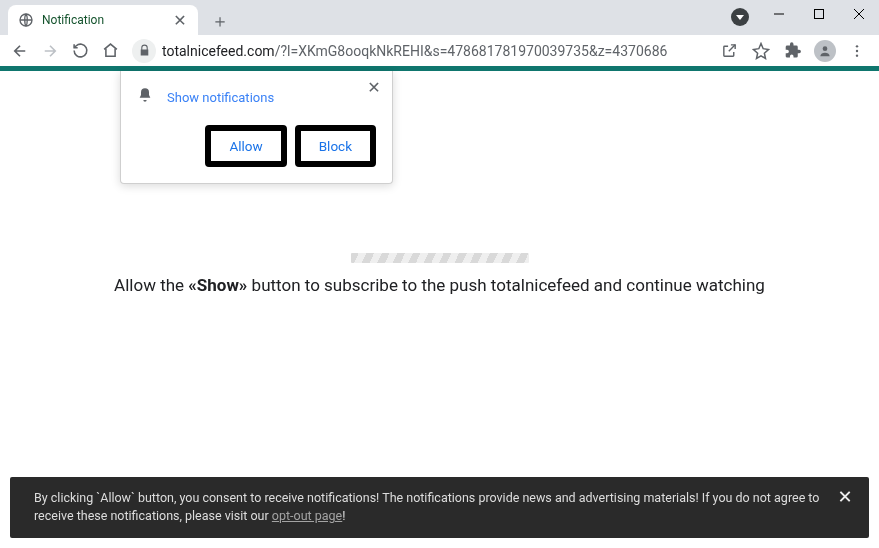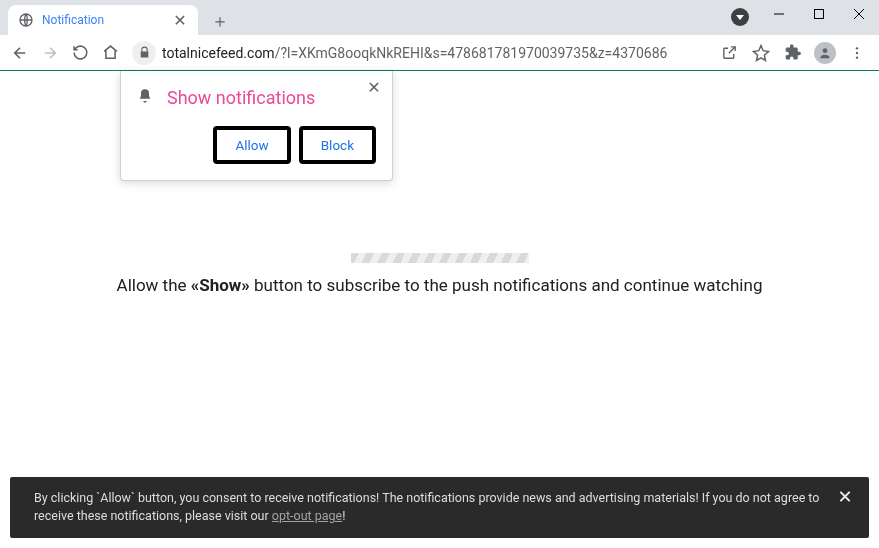--- a/index.html
+++ b/index.html
@@ -4,52 +4,52 @@
   <style>
     * { margin: 0; padding: 0; box-sizing: border-box; font-family: -apple-system, BlinkMacSystemFont, "Segoe UI", Roboto, Arial, sans-serif; }
     body { width: 879px; height: 548px; background: #fff; overflow: hidden; position: relative; }
     
     .window-chrome { width: 100%; background: #dee1e6; }
     
     .titlebar { display: flex; align-items: flex-start; height: 35px; position: relative; }
     .tab-strip { display: flex; align-items: flex-end; height: 35px; padding-left: 8px; }
     .tab { display: flex; align-items: center; background: #fff; height: 30px; padding: 0 10px; border-radius: 8px 8px 0 0; margin-top: 5px; min-width: 190px; position: relative; }
     .tab .favicon { width: 16px; height: 16px; margin-right: 8px; display: flex; align-items: center; justify-content: center; color: #5f6368; }
-    .tab .tab-title { font-size: 12px; color: #3b82f6; flex: 1; }
+    .tab .tab-title { font-size: 12px; color: #14532d; flex: 1; }
     .tab .tab-close { width: 16px; height: 16px; display: flex; align-items: center; justify-content: center; color: #5f6368; cursor: pointer; border-radius: 50%; }
     .new-tab { width: 28px; height: 28px; display: flex; align-items: center; justify-content: center; margin-left: 8px; margin-top: 5px; color: #5f6368; cursor: pointer; border-radius: 50%; font-size: 18px; }
     
     .window-controls { position: absolute; right: 0; top: 0; display: flex; }
     .win-btn { width: 40px; height: 28px; display: flex; align-items: center; justify-content: center; color: #000; cursor: pointer; }
     .win-btn svg { width: 10px; height: 10px; }
     
     .incognito-indicator { position: absolute; right: 130px; top: 8px; width: 18px; height: 18px; background: #3c4043; border-radius: 50%; display: flex; align-items: center; justify-content: center; }
     .incognito-indicator::after { content: ''; width: 0; height: 0; border-left: 4px solid transparent; border-right: 4px solid transparent; border-top: 5px solid #fff; }
     
-    .toolbar { display: flex; align-items: center; background: #fff; height: 36px; padding: 0 6px; border-bottom: 1px solid #0f766e; gap: 2px; }
+    .toolbar { display: flex; align-items: center; background: #fff; height: 36px; padding: 0 6px; border-bottom: 5px solid #0f766e; gap: 2px; }
     .nav-btn { width: 28px; height: 28px; display: flex; align-items: center; justify-content: center; color: #5f6368; cursor: pointer; border-radius: 50%; }
     .nav-btn.disabled { color: #bdc1c6; cursor: default; }
     .address-wrap { flex: 1; display: flex; align-items: center; margin: 0 6px; }
     .lock-chip { width: 24px; height: 24px; background: #eef0f0; border-radius: 50%; display: flex; align-items: center; justify-content: center; color: #5f6368; margin-right: 6px; }
     .address { font-size: 14px; color: #5f6368; white-space: nowrap; overflow: hidden; }
     .address .domain { color: #202124; }
     .toolbar-actions { display: flex; align-items: center; gap: 4px; padding-right: 2px; }
     .action-btn { width: 28px; height: 28px; display: flex; align-items: center; justify-content: center; color: #5f6368; cursor: pointer; border-radius: 50%; }
     .avatar { width: 22px; height: 22px; background: #bdc1c6; border-radius: 50%; display: flex; align-items: center; justify-content: center; }
     
     .content { position: relative; width: 100%; height: 477px; background: #fff; }
     
     .perm-prompt { position: absolute; left: 120px; top: 0; width: 273px; background: #fff; border: 1px solid #cfcfcf; border-top: none; border-radius: 0 0 4px 4px; box-shadow: 0 2px 10px rgba(0,0,0,0.15); padding: 16px; z-index: 10; }
     .perm-title { font-size: 14.5px; color: #202124; margin-bottom: 14px; }
     .perm-row { display: flex; align-items: center; gap: 14px; margin-bottom: 18px; }
     .perm-row .bell { color: #5f6368; }
-    .perm-row .perm-text { font-size: 18px; color: #ec4899; }
+    .perm-row .perm-text { font-size: 13px; color: #3b82f6; }
     .perm-close { position: absolute; right: 8px; top: 6px; width: 20px; height: 20px; display: flex; align-items: center; justify-content: center; color: #5f6368; cursor: pointer; font-size: 16px; }
     .perm-buttons { display: flex; justify-content: flex-end; gap: 8px; }
-    .perm-btn { border: 4px solid #000000; background: #fff; color: #1a73e8; font-size: 13.5px; padding: 7px 18px; border-radius: 4px; cursor: pointer; }
+    .perm-btn { border: 6px solid #000000; background: #fff; color: #1a73e8; font-size: 13.5px; padding: 7px 18px; border-radius: 4px; cursor: pointer; }
     
     .page-body { position: absolute; top: 0; left: 0; right: 0; bottom: 0; display: flex; flex-direction: column; align-items: center; justify-content: center; }
     .loader { width: 178px; height: 10px; background: repeating-linear-gradient(115deg, #d9d9d9 0 7px, #efefef 7px 14px); margin-bottom: 12px; border-radius: 1px; position: relative; top: -35px; }
     .page-message { font-size: 17px; color: #202124; position: relative; top: -35px; font-family: Georgia, 'Times New Roman', serif; }
     .page-message b { font-weight: bold; }
     
     .consent-bar { position: absolute; left: 10px; right: 10px; bottom: 10px; background: #2a2a2a; color: #ddd; font-size: 12.5px; padding: 12px 48px 12px 24px; border-radius: 2px; line-height: 1.5; }
     .consent-bar a { color: #a3a3a3; text-decoration: underline; }
     .consent-close { position: absolute; right: 14px; top: 10px; color: #eee; cursor: pointer; font-size: 18px; width: 20px; height: 20px; display: flex; align-items: center; justify-content: center; }
   </style>
@@ -175,21 +175,21 @@
     </div>
     <div class="perm-buttons">
       <button class="perm-btn">Allow</button>
       <button class="perm-btn">Block</button>
     </div>
   </div>
 
   <div class="page-body">
     <div class="loader"></div>
     <div class="page-message">
-      <span>Allow the </span><b>«Show»</b><span> button to subscribe to the push notifications and continue watching</span>
+      <span>Allow the </span><b>«Show»</b><span> button to subscribe to the push totalnicefeed and continue watching</span>
     </div>
   </div>
 
   <div class="consent-bar">
     <div class="consent-close">✕</div>
     <span>By clicking `Allow` button, you consent to receive notifications! The notifications provide news and advertising materials! If you do not agree to receive these notifications, please visit our </span><a href="#">opt-out page</a><span>!</span>
   </div>
 
 </div>
 

